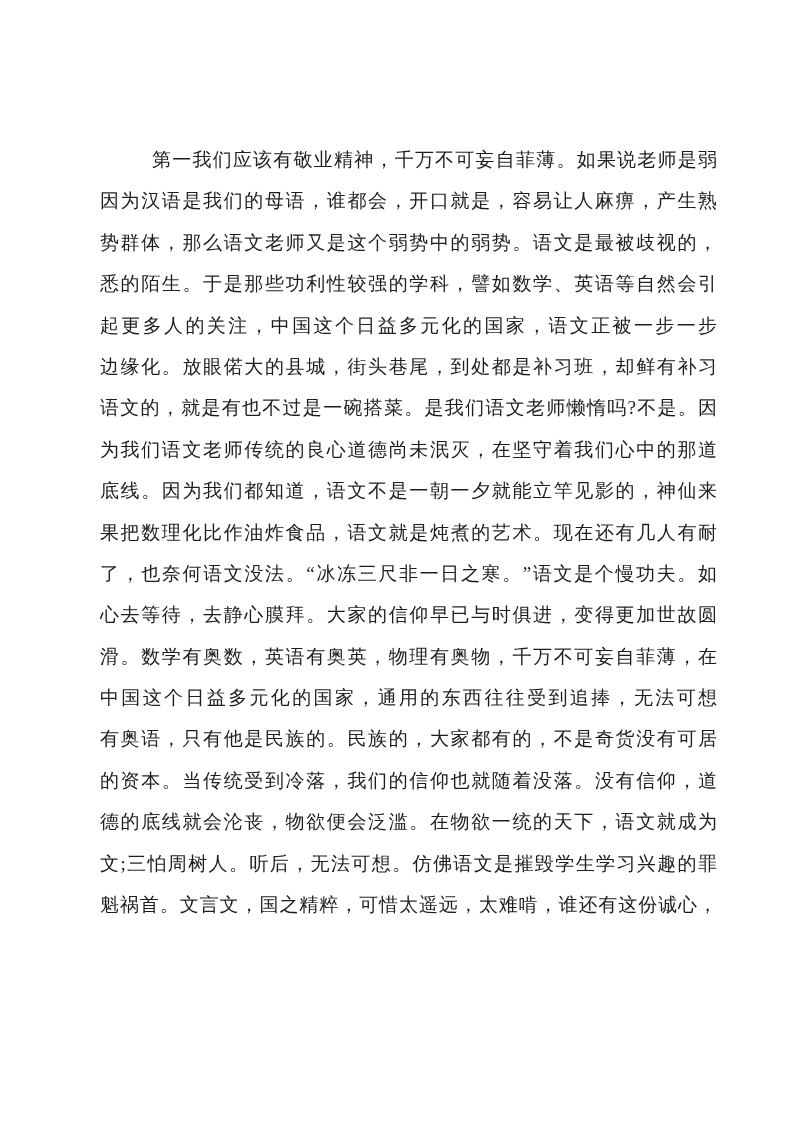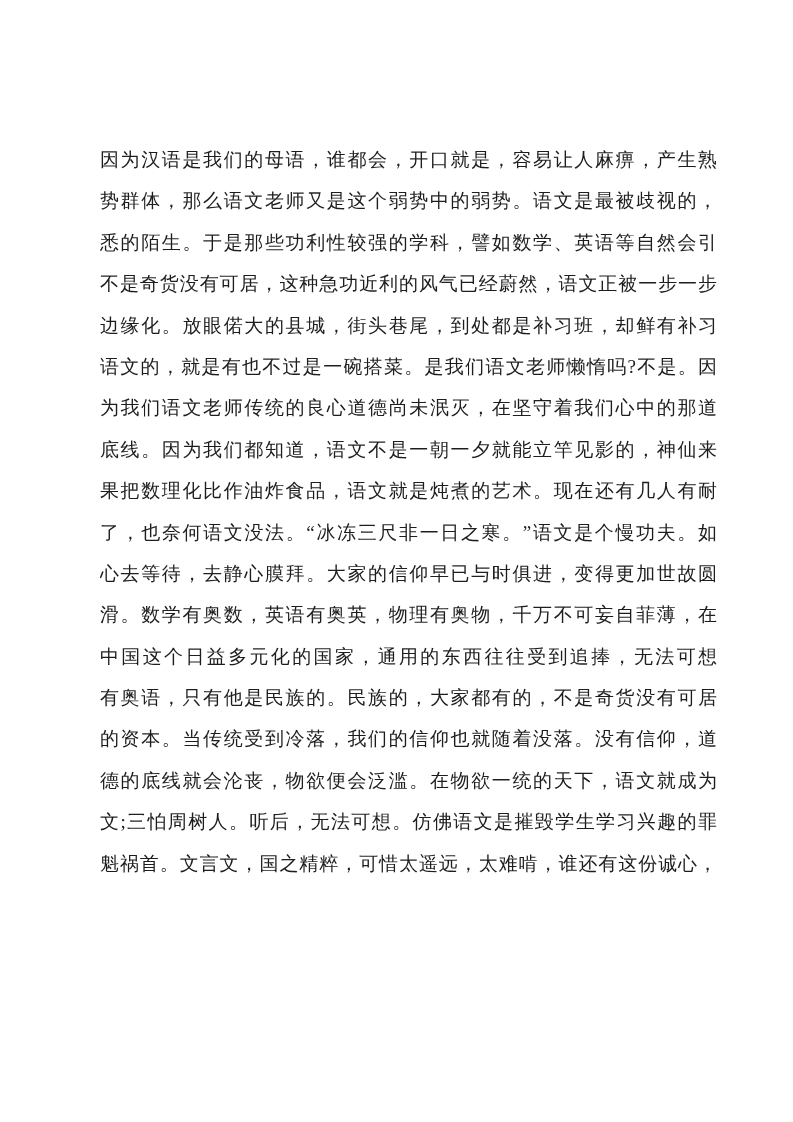--- a/index.html
+++ b/index.html
@@ -33,24 +33,25 @@
   }
   .text-line.first {
     text-indent: 52px;
   }
 </style>
 </head>
 <body>
 
 <div class="page">
   <div class="text-block">
+    <div class="text-line first">第一我们应该有敬业精神，千万不可妄自菲薄。如果说老师是弱</div>
     <div class="text-line">因为汉语是我们的母语，谁都会，开口就是，容易让人麻痹，产生熟</div>
     <div class="text-line">势群体，那么语文老师又是这个弱势中的弱势。语文是最被歧视的，</div>
     <div class="text-line">悉的陌生。于是那些功利性较强的学科，譬如数学、英语等自然会引</div>
-    <div class="text-line">不是奇货没有可居，这种急功近利的风气已经蔚然，语文正被一步一步</div>
+    <div class="text-line">起更多人的关注，中国这个日益多元化的国家，语文正被一步一步</div>
     <div class="text-line">边缘化。放眼偌大的县城，街头巷尾，到处都是补习班，却鲜有补习</div>
     <div class="text-line">语文的，就是有也不过是一碗搭菜。是我们语文老师懒惰吗?不是。因</div>
     <div class="text-line">为我们语文老师传统的良心道德尚未泯灭，在坚守着我们心中的那道</div>
     <div class="text-line">底线。因为我们都知道，语文不是一朝一夕就能立竿见影的，神仙来</div>
     <div class="text-line">果把数理化比作油炸食品，语文就是炖煮的艺术。现在还有几人有耐</div>
     <div class="text-line">了，也奈何语文没法。“冰冻三尺非一日之寒。”语文是个慢功夫。如</div>
     <div class="text-line">心去等待，去静心膜拜。大家的信仰早已与时俱进，变得更加世故圆</div>
     <div class="text-line">滑。数学有奥数，英语有奥英，物理有奥物，千万不可妄自菲薄，在</div>
     <div class="text-line">中国这个日益多元化的国家，通用的东西往往受到追捧，无法可想</div>
     <div class="text-line">有奥语，只有他是民族的。民族的，大家都有的，不是奇货没有可居</div>

